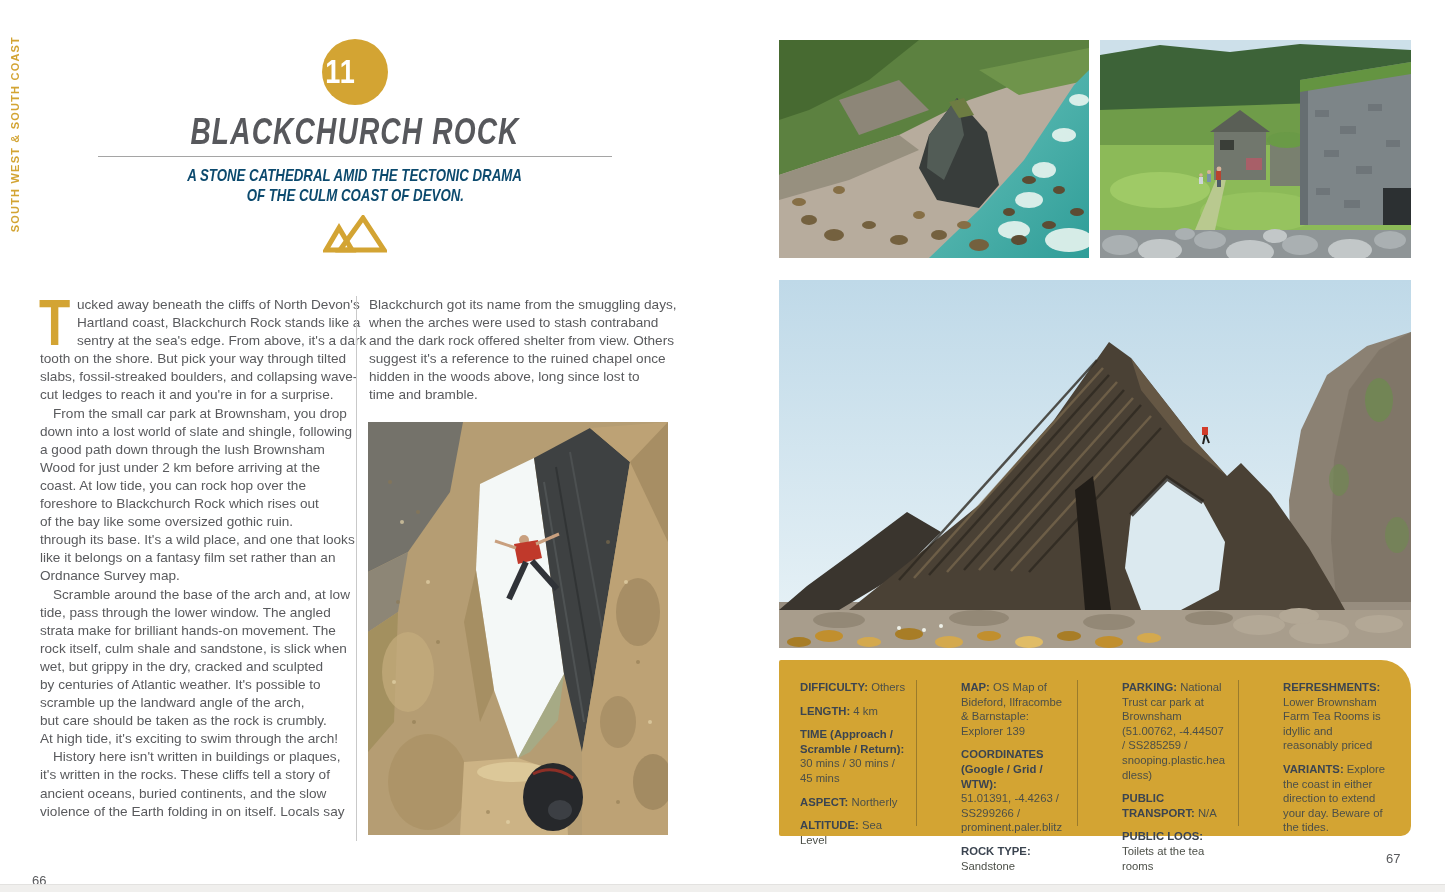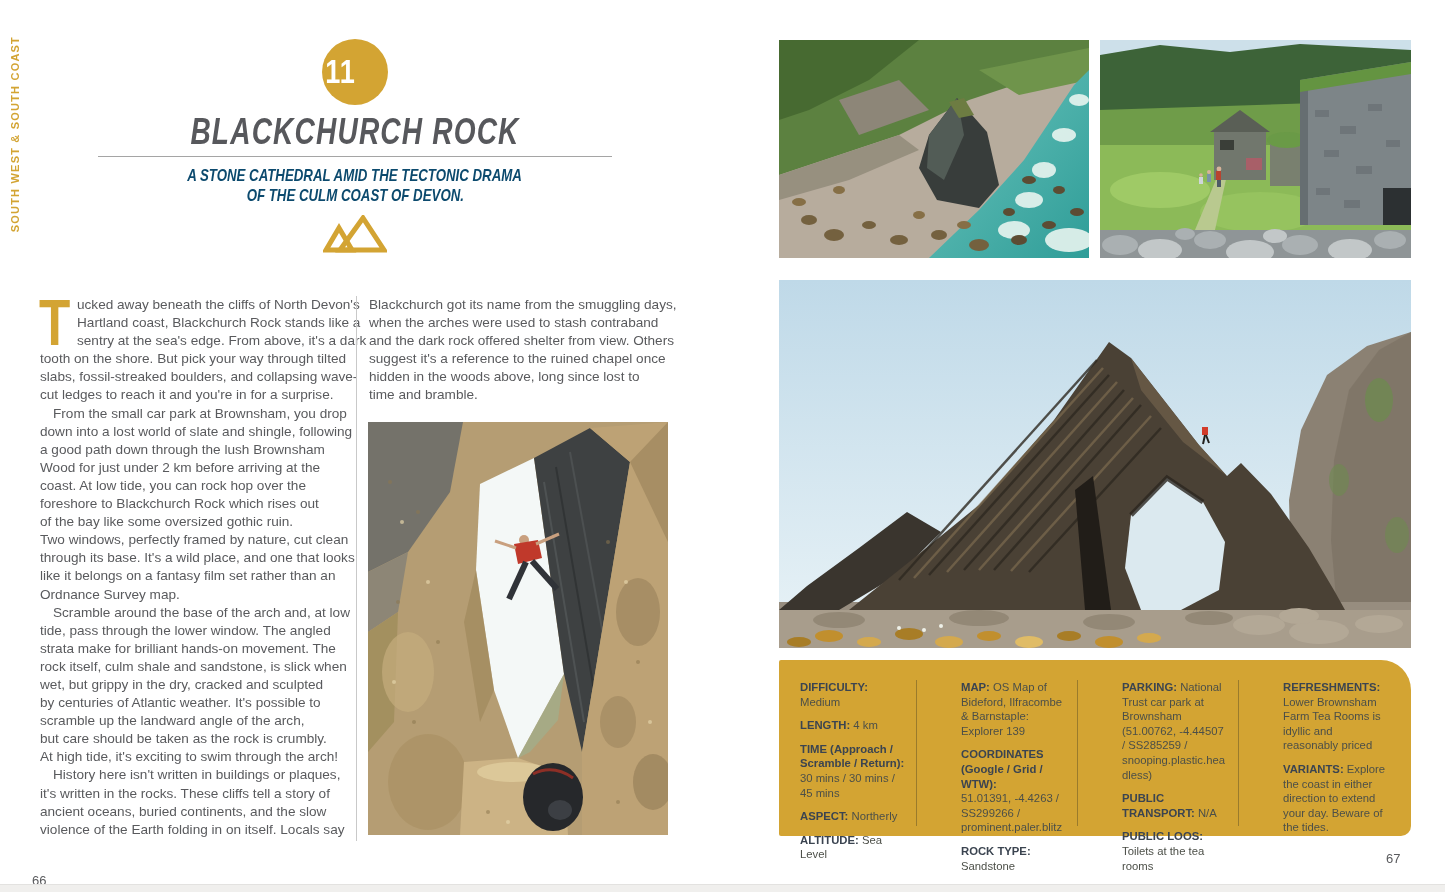--- a/index.html
+++ b/index.html
@@ -99,21 +99,20 @@
         <div class="line">cut ledges to reach it and you're in for a surprise.</div>
       </div>
       <div class="para">
         <div class="line">From the small car park at Brownsham, you drop</div>
         <div class="line">down into a lost world of slate and shingle, following</div>
         <div class="line">a good path down through the lush Brownsham</div>
         <div class="line">Wood for just under 2 km before arriving at the</div>
         <div class="line">coast. At low tide, you can rock hop over the</div>
         <div class="line">foreshore to Blackchurch Rock which rises out</div>
         <div class="line">of the bay like some oversized gothic ruin.</div>
-        <div class="line">Two windows, perfectly framed by nature, cut clean</div>
         <div class="line">through its base. It's a wild place, and one that looks</div>
         <div class="line">like it belongs on a fantasy film set rather than an</div>
         <div class="line">Ordnance Survey map.</div>
       </div>
       <div class="para">
         <div class="line">Scramble around the base of the arch and, at low</div>
         <div class="line">tide, pass through the lower window. The angled</div>
         <div class="line">strata make for brilliant hands-on movement. The</div>
         <div class="line">rock itself, culm shale and sandstone, is slick when</div>
         <div class="line">wet, but grippy in the dry, cracked and sculpted</div>
@@ -367,21 +366,21 @@
           <ellipse cx="20" cy="362" rx="12" ry="5" fill="#a87d26"></ellipse>
         <circle cx="145" cy="350" r="2" fill="#eef0e8"></circle>
           <circle cx="162" cy="346" r="2" fill="#eef0e8"></circle>
         <circle cx="120" cy="348" r="2" fill="#eef0e8"></circle>
       </g>
     </svg>
   </div>
 
   <div class="info-box">
       <div class="ib-col">
-        <div class="ib-item"><span class="ib-label">DIFFICULTY:</span> <span class="ib-value">Medium</span></div>
+        <div class="ib-item"><span class="ib-label">DIFFICULTY:</span> <span class="ib-value">Others</span></div>
         <div class="ib-item"><span class="ib-label">LENGTH:</span> <span class="ib-value">4 km</span></div>
         <div class="ib-item"><span class="ib-label">TIME (Approach / Scramble / Return):</span> <span class="ib-value block">30 mins / 30 mins / 45 mins</span></div>
         <div class="ib-item"><span class="ib-label">ASPECT:</span> <span class="ib-value">Northerly</span></div>
         <div class="ib-item"><span class="ib-label">ALTITUDE:</span> <span class="ib-value">Sea Level</span></div>
       </div>
       <div class="ib-col">
         <div class="ib-item"><span class="ib-label">MAP:</span> <span class="ib-value">OS Map of Bideford, Ilfracombe &amp; Barnstaple: Explorer 139</span></div>
         <div class="ib-item"><span class="ib-label">COORDINATES (Google / Grid / WTW):</span> <span class="ib-value block">51.01391, -4.4263 / SS299266 / prominent.paler.blitz</span></div>
         <div class="ib-item"><span class="ib-label">ROCK TYPE:</span> <span class="ib-value">Sandstone</span></div>
       </div>

